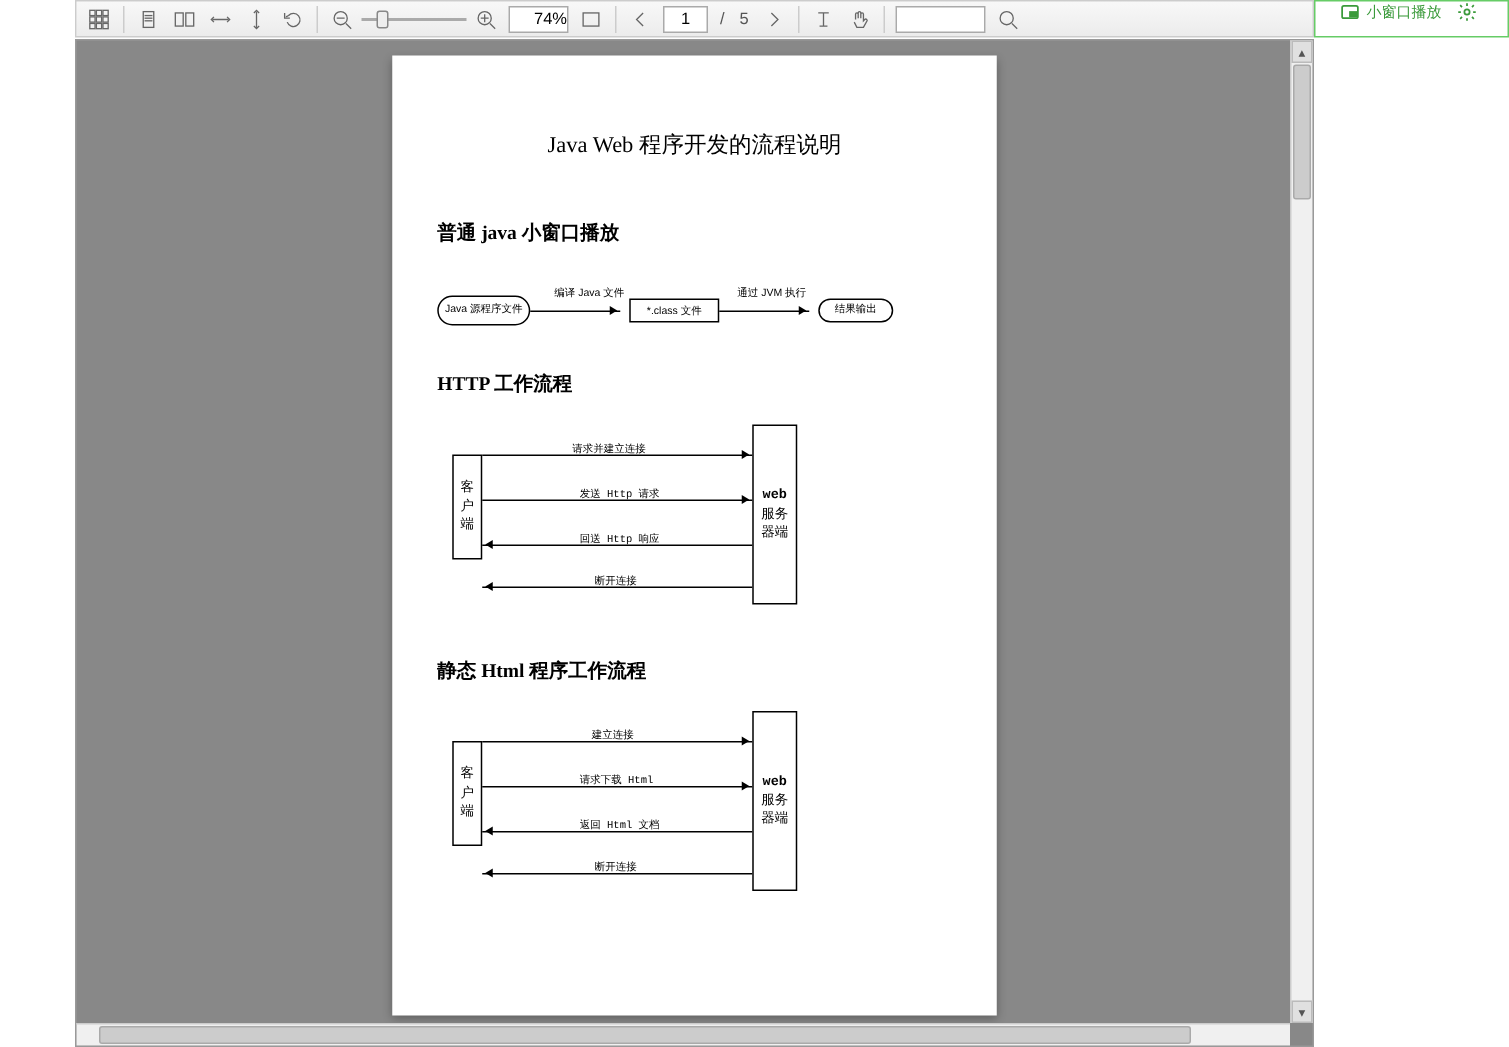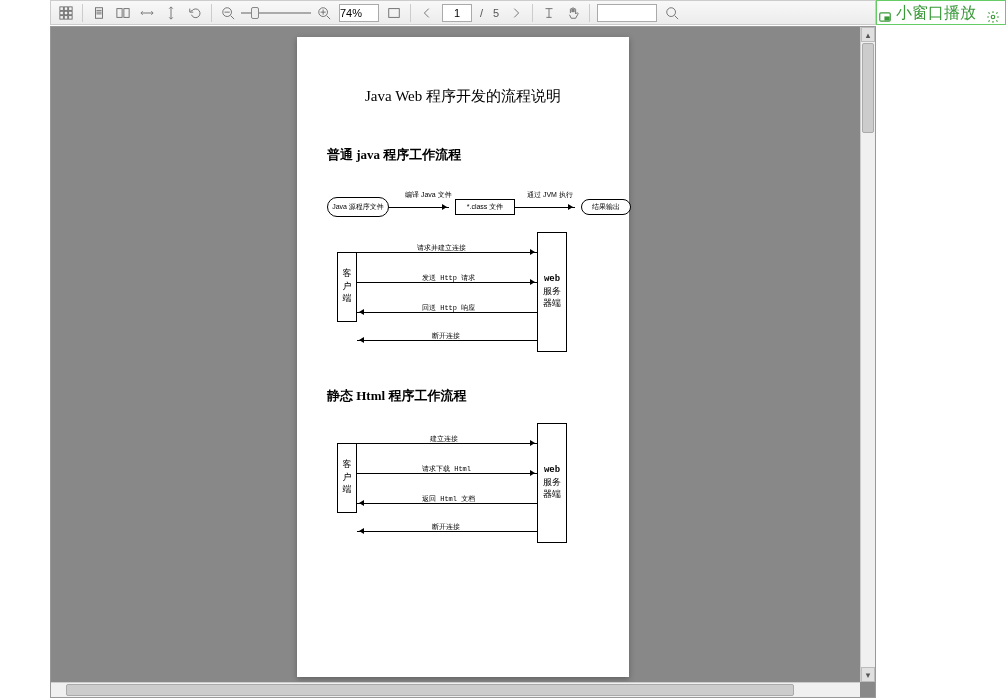--- a/index.html
+++ b/index.html
@@ -28,23 +28,23 @@
   }
   .pip-btn {
     position: absolute;
     right: 0;
     top: 0;
     width: 130px;
     height: 25px;
     border: 1px solid #6c6;
     background: #fff;
     display: flex;
-    align-items: flex-end;
+    align-items: flex-start;
     justify-content: center;
-    font-size: 16px;
+    font-size: 10px;
     color: #3a9a3a;
   }
   .pip-btn .icon { width: 14px; height: 14px; margin-right: 4px; }
   .pip-btn .gear { margin-left: 10px; }
 
   .tbtn {
     width: 22px;
     height: 20px;
     display: flex;
     align-items: center;
@@ -77,21 +77,21 @@
     top: 4px;
     width: 8px; height: 12px;
     background: #eee;
     border: 1px solid #888;
     border-radius: 2px;
   }
   .zoom-input {
     width: 40px;
     height: 18px;
     font-size: 11px;
-    text-align: left;
+    text-align: right;
     border: 1px solid #aaa;
     background: #fff;
     margin: 0 2px;
   }
   .page-input {
     width: 30px;
     height: 18px;
     font-size: 11px;
     text-align: center;
     border: 1px solid #aaa;
@@ -170,21 +170,21 @@
     background: #ccc;
     border:1px solid #aaa;
     border-radius:2px;
   }
 
   .page {
     position: absolute;
     left: 50%;
     transform: translateX(-50%);
     top: 10px;
-    width: 332px;
+    width: 403px;
     min-height: 640px;
     background: #fff;
     box-shadow: 0 2px 6px rgba(0,0,0,0.3);
     padding: 50px 30px 20px;
   }
 
   .doctitle {
     text-align: center;
     font-family: "SimSun", serif;
     font-size: 15px;
@@ -407,32 +407,33 @@
         <line x1="11" y1="11" x2="15" y2="15" stroke="#666"></line>
       </svg>
   </div>
 </div>
 
 <div class="viewer">
 
   <div class="page">
     <div class="doctitle">Java Web 程序开发的流程说明</div>
 
-    <div class="section-title">普通 java 程序工作流程</div>
+    <div class="section-title">普通 java 小窗口播放</div>
 
     <div class="flow1">
       <div class="node-round" style="left:0;top:15px;width:62px;height:20px;">Java 源程序文件</div>
       <div class="arrow-label" style="left:78px;top:8px;">编译 Java 文件</div>
       <div class="harrow" style="left:62px;top:25px;width:60px;"></div>
       <div class="node-rect" style="left:128px;top:17px;width:60px;height:16px;">*.class 文件</div>
       <div class="arrow-label" style="left:200px;top:8px;">通过 JVM 执行</div>
       <div class="harrow" style="left:188px;top:25px;width:60px;"></div>
       <div class="node-round" style="left:254px;top:17px;width:50px;height:16px;">结果输出</div>
     </div>
 
+    <div class="section-title">HTTP 工作流程</div>
 
     <div class="cs-diagram">
       <div class="vbox" style="left:10px;top:20px;width:20px;height:70px;">
         <span class="zh">客户端</span>
       </div>
       <div class="vbox" style="left:210px;top:0;width:30px;height:120px;">
         <span class="zh" style="font-weight:bold">web</span>
         <span class="zh">服务器端</span>
       </div>
       <div class="csarrow" style="left:30px;top:20px;width:180px;"></div>

